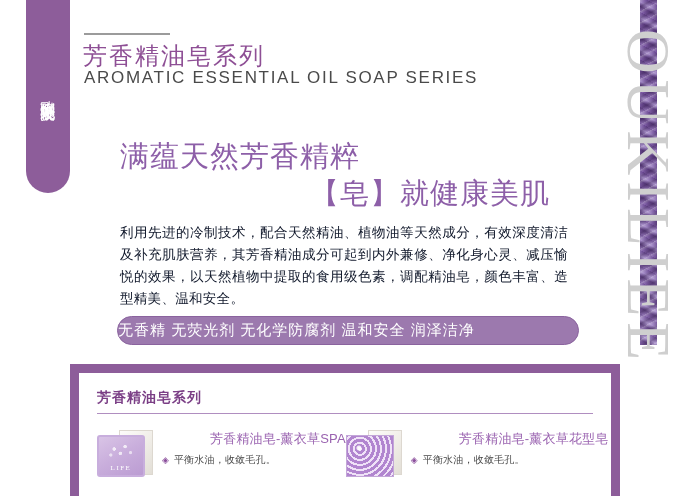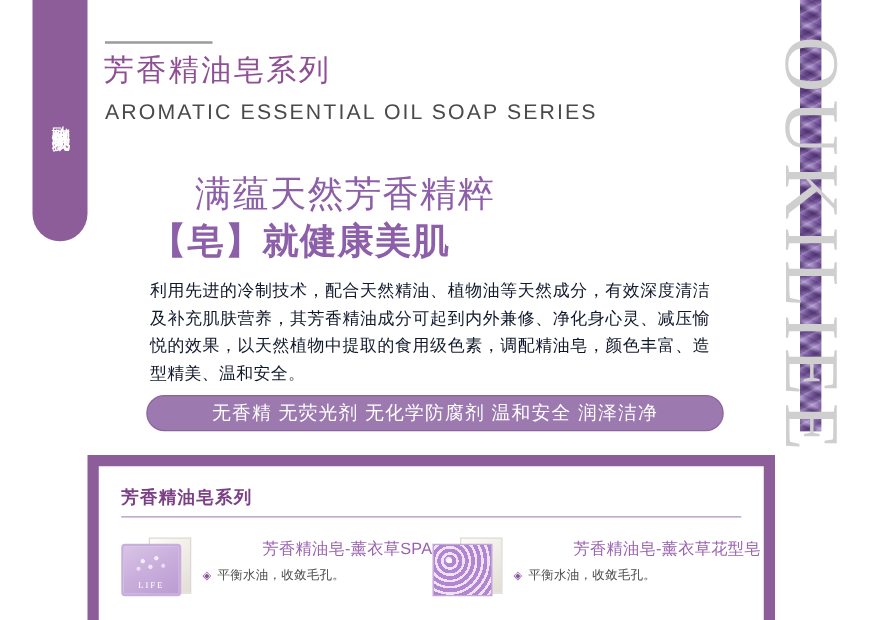--- a/index.html
+++ b/index.html
@@ -92,40 +92,40 @@
     left: 83px;
     top: 40px;
     font-size: 24px;
     color: #8e4f95;
     letter-spacing: 2px;
     white-space: nowrap;
   }
   #series-title-en {
     position: absolute;
     left: 84px;
-    top: 80px;
+    top: 68px;
     font-size: 17px;
     color: #4a4a4a;
     letter-spacing: 1.7px;
     white-space: nowrap;
   }
 
   
   #headline {
     position: absolute;
     left: 120px;
     top: 138px;
     width: 430px;
     color: #8d5fa8;
     font-size: 29px;
     line-height: 37px;
     letter-spacing: 1px;
   }
-  #headline-line1 { display: block; text-align: left; margin-left: 36px; }
-  #headline-line2 { display: block; text-align: left; font-weight: bold; }
+  #headline-line1 { display: block; text-align: left; }
+  #headline-line2 { display: block; text-align: right; }
 
   
   #body-copy {
     position: absolute;
     left: 120px;
     top: 222px;
     width: 448px;
     font-size: 13.5px;
     line-height: 22px;
     color: #0f172a;
@@ -139,21 +139,20 @@
     left: 117px;
     top: 316px;
     width: 462px;
     height: 29px;
     box-sizing: border-box;
     background: #9c79ae;
     border: 1.5px solid #8a639e;
     border-radius: 15px;
     display: flex;
     align-items: center;
-    justify-content: center;
   }
   #benefits-text {
     color: #ffffff;
     font-size: 15px;
     letter-spacing: 1px;
     white-space: nowrap;
   }
 
   
   #product-card-frame {

